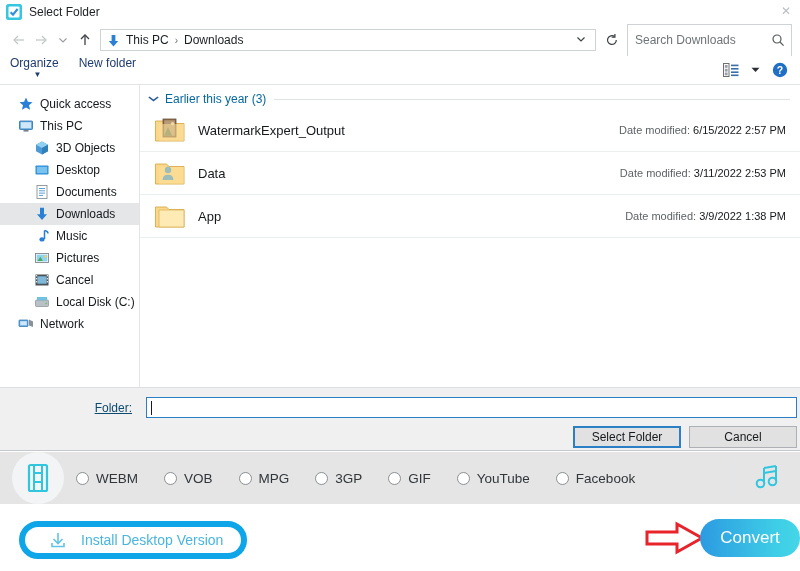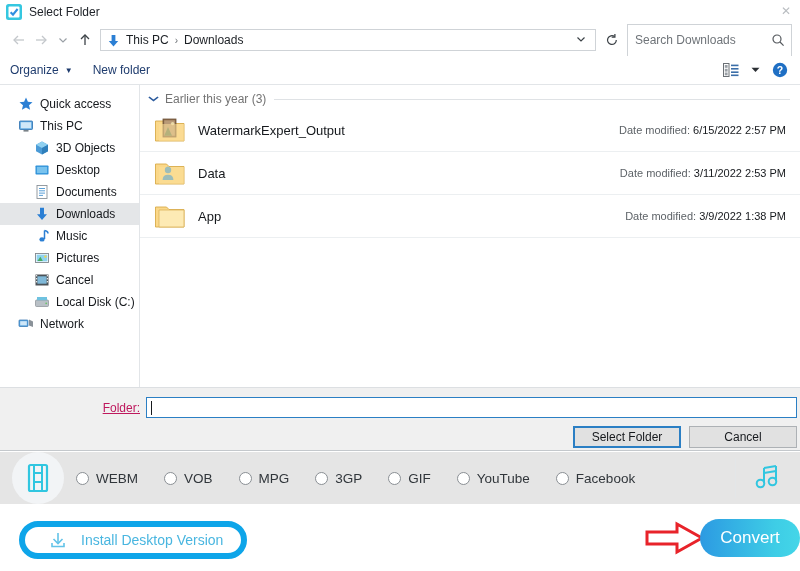--- a/index.html
+++ b/index.html
@@ -275,20 +275,21 @@
   }
   .cmd-item {
     font-size: 12px;
     color: #1f3c6e;
     padding: 0 10px;
     display: flex;
     align-items: center;
     cursor: pointer;
     height: 100%;
     font-family: "Liberation Sans", sans-serif;
+    flex-direction: column;
   }
   .cmd-caret {
     margin-left: 6px;
     font-size: 8px;
     color: #1f3c6e;
   }
   .cmd-right {
     margin-left: auto;
     display: flex;
     align-items: center;
@@ -354,21 +355,21 @@
     cursor: pointer;
   }
   .group-chevron {
     font-size: 10px;
     color: #2d5c9e;
     margin-right: 6px;
     transform: scaleX(1.3);
   }
   .group-label {
     font-size: 12px;
-    color: #737373;
+    color: #0369a1;
     white-space: nowrap;
     font-family: "Liberation Sans", sans-serif;
   }
   .group-rule {
     flex: 1 1 auto;
     height: 1px;
     background: #dfe2e5;
     margin-left: 8px;
     margin-right: 10px;
   }
@@ -412,24 +413,24 @@
     height: 62px;
     position: relative;
   }
   .folder-row {
     display: flex;
     align-items: center;
     padding-top: 9px;
   }
   .folder-label {
     font-size: 12px;
-    color: #be185d;
+    color: #0c4a6e;
     width: 146px;
     text-align: right;
-    padding-right: 6px;
+    padding-right: 14px;
     box-sizing: border-box;
     font-family: "Liberation Sans", sans-serif;
     text-decoration: underline;
   }
   .folder-input {
     flex: 1 1 auto;
     height: 21px;
     background: #ffffff;
     border: 1px solid #2b7fc4;
     margin-right: 3px;

